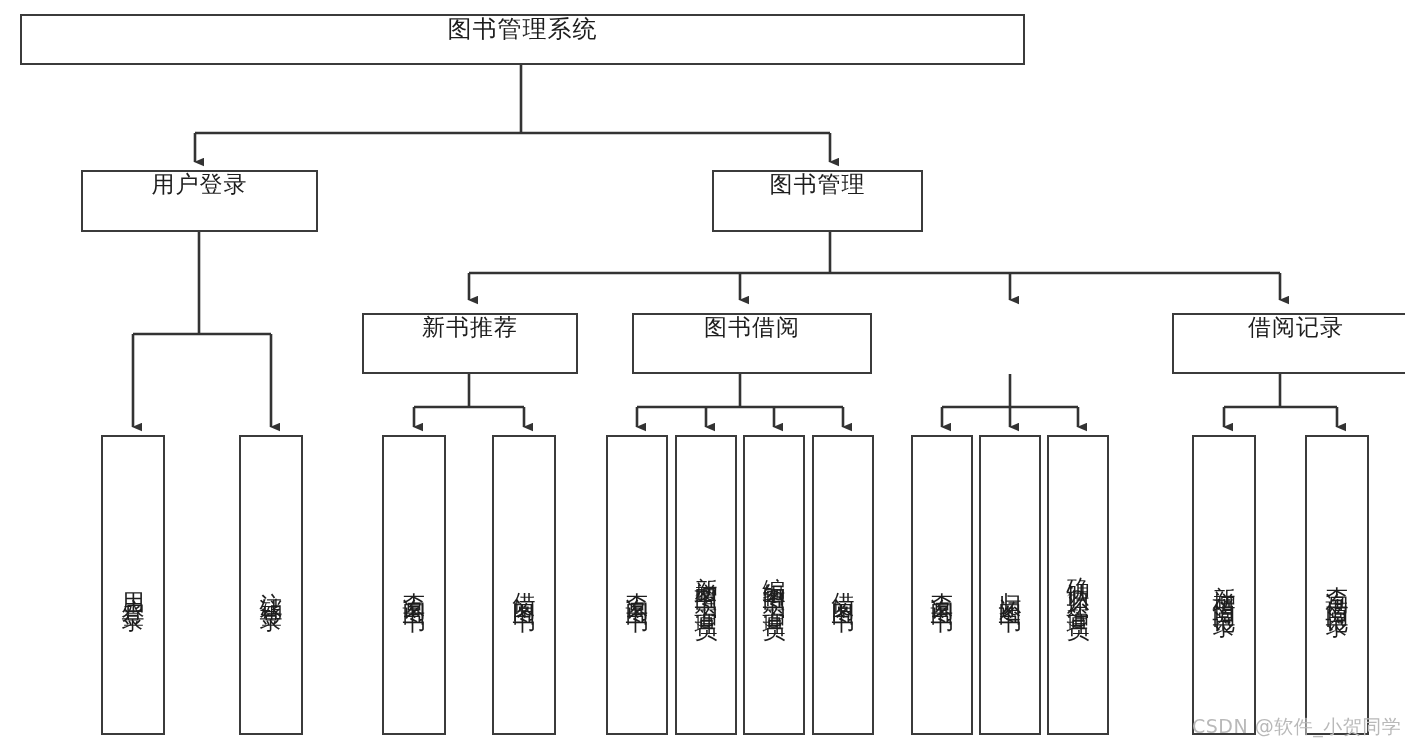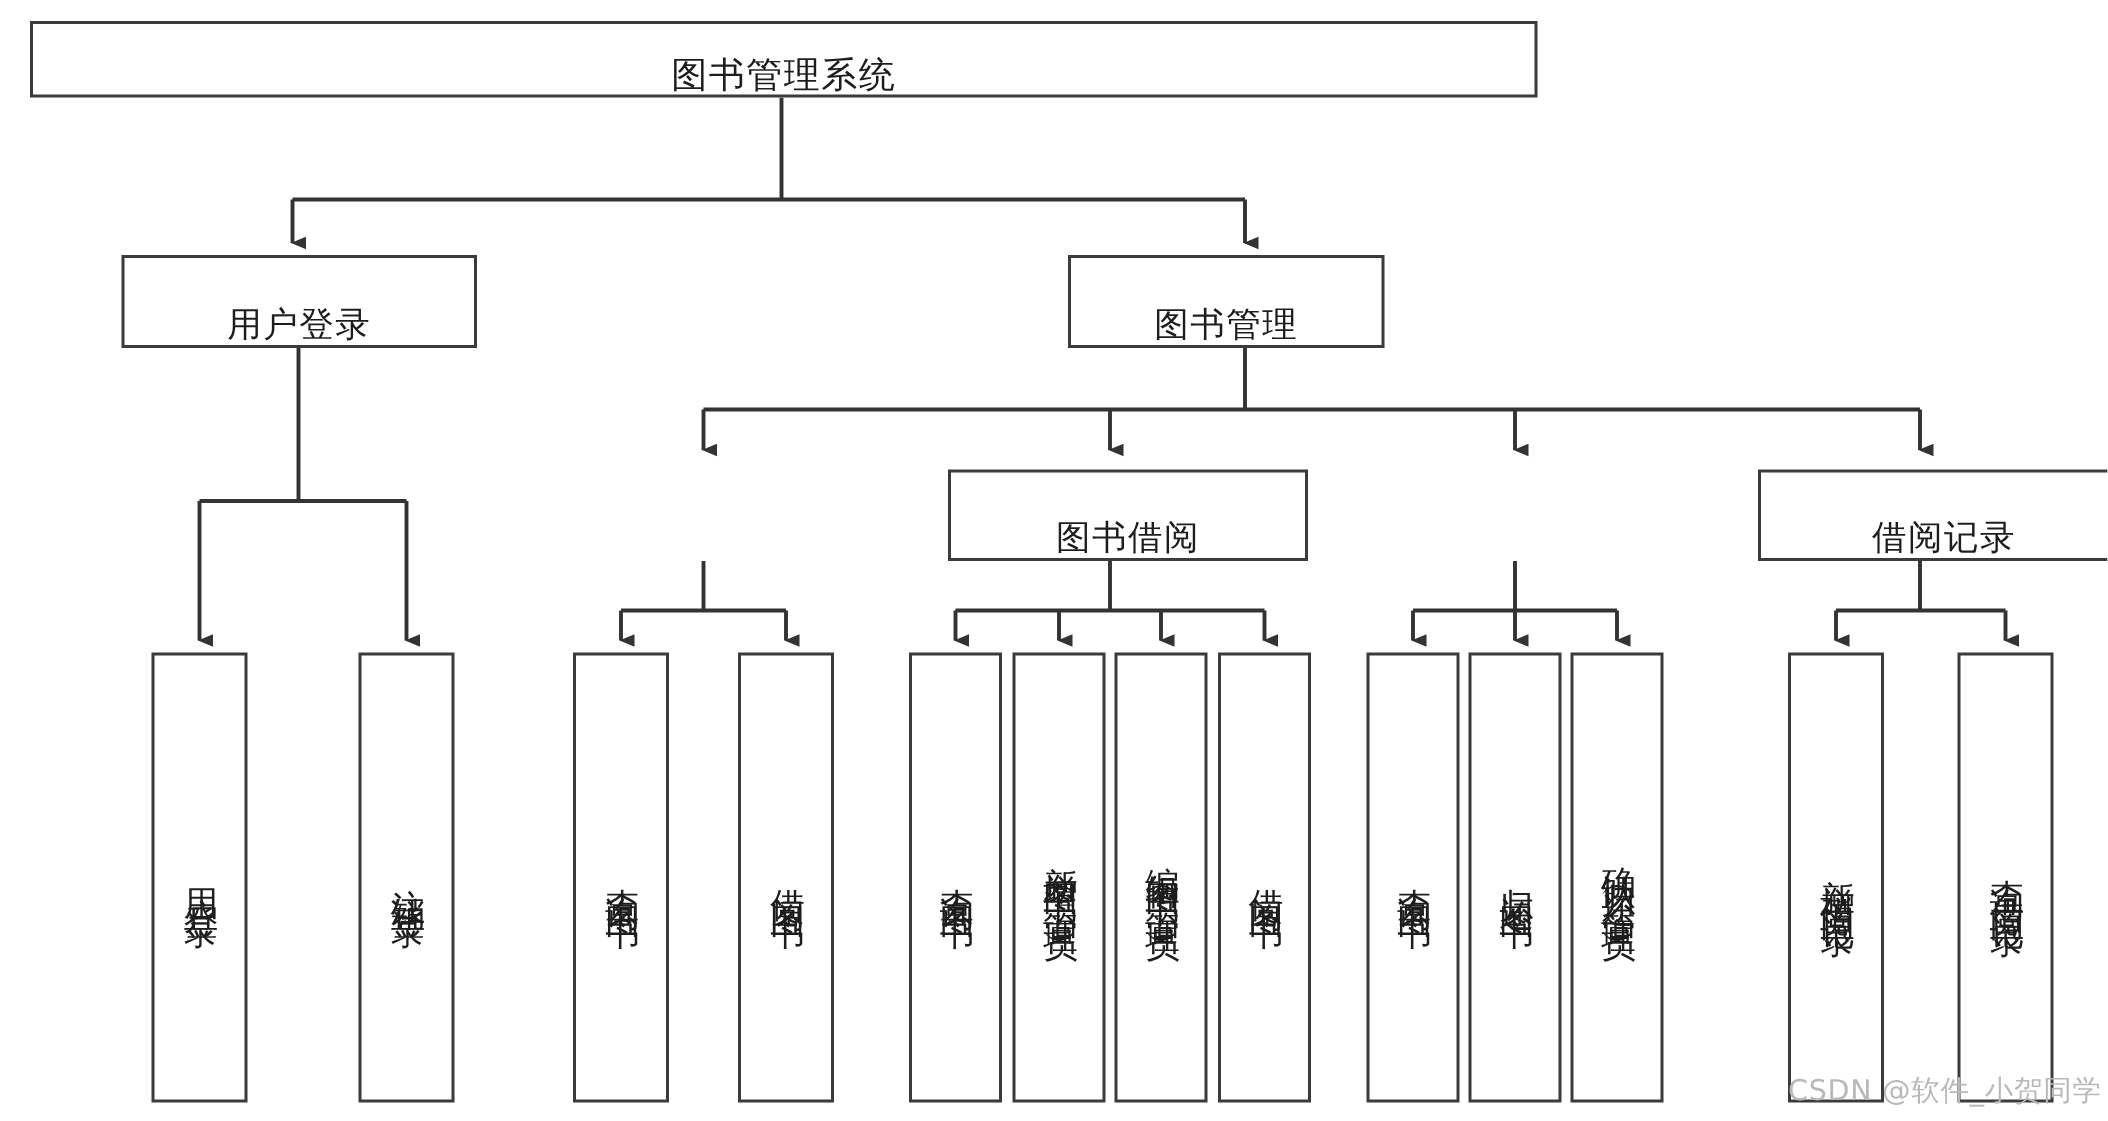--- a/index.html
+++ b/index.html
@@ -24,21 +24,21 @@
     width: 1405px;
     height: 747px;
     pointer-events: none;
   }
   .node {
     position: absolute;
     box-sizing: border-box;
     border: 2.5px solid #3b3b3b;
     background: #ffffff;
     display: flex;
-    align-items: flex-end;
+    align-items: flex-start;
     justify-content: center;
     color: #1d1d1d;
   }
   .node-h {
     font-size: 23px;
     letter-spacing: 1px;
     line-height: 1.1;
   }
   .node-root {
     font-size: 24px;
@@ -130,20 +130,23 @@
   </div>
 
   <div class="node node-h" style="left:81px; top:170px; width:237px; height:62px;">
     <span>用户登录</span>
   </div>
 
   <div class="node node-h" style="left:712px; top:170px; width:211px; height:62px;">
     <span>图书管理</span>
   </div>
 
+  <div class="node node-h" style="left:362px; top:313px; width:216px; height:61px;">
+    <span>新书推荐</span>
+  </div>
 
   <div class="node node-h" style="left:632px; top:313px; width:240px; height:61px;">
     <span>图书借阅</span>
   </div>
 
 
   <div class="node node-h" style="left:1172px; top:313px; width:248px; height:61px;">
     <span>借阅记录</span>
   </div>
 

